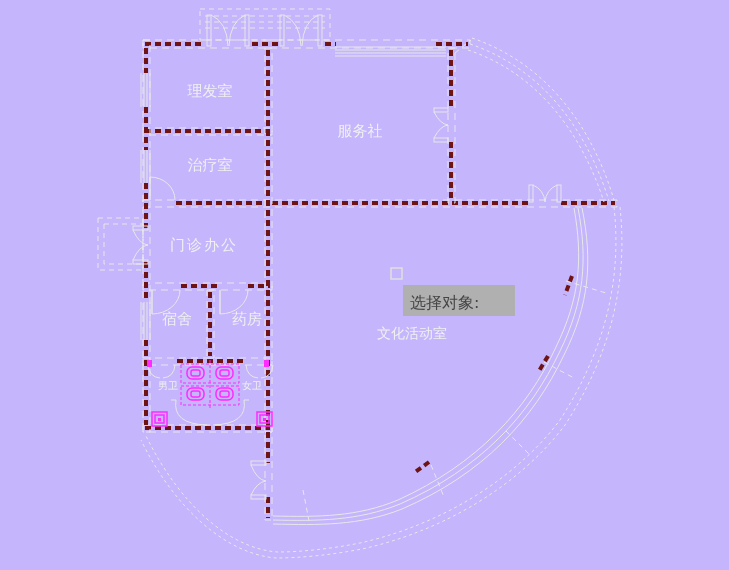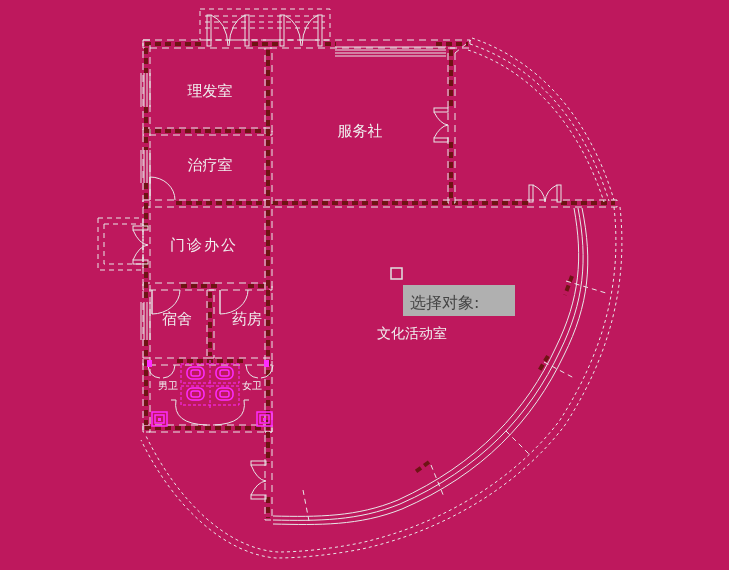--- a/index.html
+++ b/index.html
@@ -1,16 +1,16 @@
 <!DOCTYPE html>
 <html style="--line: #e8e8e8; --wall: #6e1414; --fixture: #ff2bff; --label: #f0f0f0; --tooltip_bg: #b0b0b0; --tooltip_text: #454545;"><head>
 <meta charset="utf-8">
 <style>
   html,body{margin:0;padding:0;background:#000;}
-  .stage{position:relative;width:729px;height:570px;background:#be185d;overflow:hidden;
+  .stage{position:relative;width:729px;height:570px;background:#c4b5fd;overflow:hidden;
          font-family:"DejaVu Sans",sans-serif;}
   svg{display:block;}
   
   .wln{fill:none;stroke:var(--line,#e8e8e8);stroke-width:1;stroke-dasharray:7 5;}
   
   .wred{fill:none;stroke:var(--wall,#6e1414);stroke-width:4;stroke-dasharray:6 4;}
   .sol{fill:none;stroke:var(--line,#e8e8e8);stroke-width:1;}
   .sol2{fill:none;stroke:var(--line,#e8e8e8);stroke-width:1.4;}
   .dash{fill:none;stroke:var(--line,#e8e8e8);stroke-width:1;stroke-dasharray:5 4;}
   .dashf{stroke-dasharray:3 3;}

